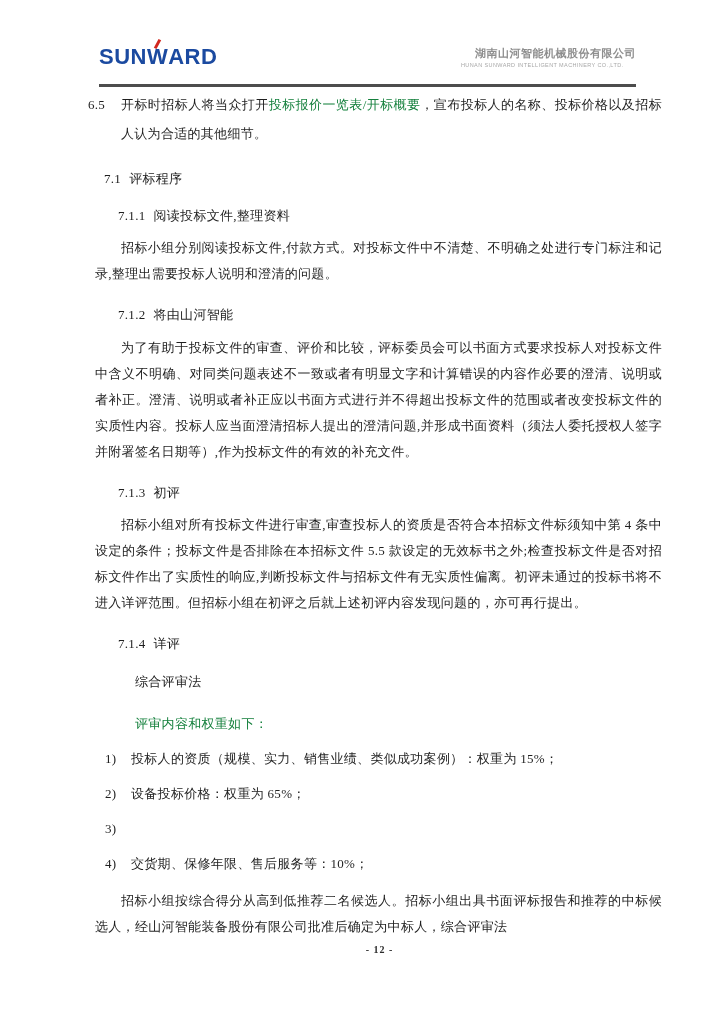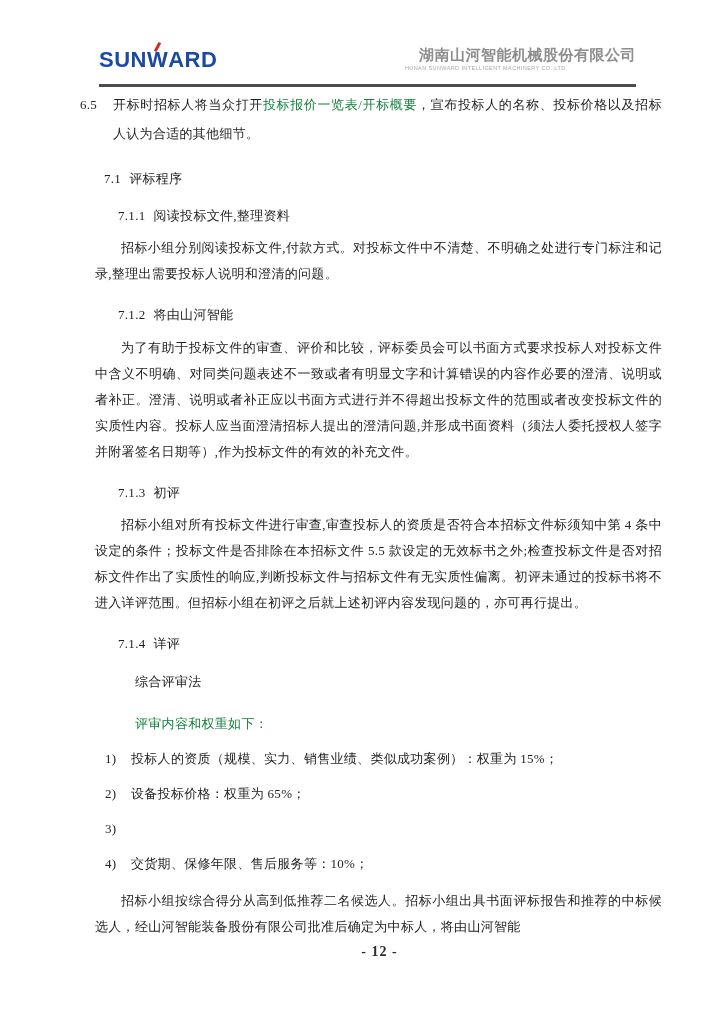--- a/index.html
+++ b/index.html
@@ -41,21 +41,21 @@
     position: absolute;
     left: 3px; top: 0;
     width: 3px; height: 10px;
     background: #d2271e;
     transform: rotate(28deg);
   }
   .company { text-align: left; }
   .company-cn {
     font-family: "Liberation Sans", "DejaVu Sans", sans-serif;
     font-weight: bold;
-    font-size: 15px;
+    font-size: 11px;
     color: #8e8e8e;
     letter-spacing: 0.5px;
     line-height: 1.15;
     margin-left: 14px;
   }
   .company-en {
     font-family: "Liberation Sans", "DejaVu Sans", sans-serif;
     font-size: 5.5px;
     color: #a8a8a8;
     letter-spacing: 0.4px;
@@ -69,21 +69,21 @@
   }
   
   .content {
     position: absolute;
     left: 64px; right: 62px; top: 90px;
     font-size: 13px;
     letter-spacing: 0.3px;
     text-align: justify;
   }
   .red { color: #15803d; }
-  .hang { display: flex; line-height: 29px; margin-left: 16px; justify-content: space-between; }
+  .hang { display: flex; line-height: 29px; margin-left: 24px; justify-content: space-between; }
   .hang .num { flex: 0 0 33px; }
   .hang .txt { flex: 1; }
   .clause-gap { margin-top: 1px; }
   .h7 {
     font-size: 16.5px;
     font-weight: bold;
     letter-spacing: 1px;
     margin: 26px 0 0 0;
     line-height: 1;
     text-align: left;
@@ -102,21 +102,21 @@
   .weights-heading { margin: 24px 0 0 71px; line-height: 1.4; text-align: left; }
   .list { margin-top: 8px; }
   .list-item { display: flex; margin: 0 0 0 41px; line-height: 35px; text-align: left; }
   .list-item .num { flex: 0 0 26px; }
   .closing { margin-top: 7px; }
   
   .footer {
     position: absolute;
     left: 0; right: 0; top: 944px;
     text-align: center;
-    font-size: 14px;
+    font-size: 10px;
     font-weight: bold;
     color: #2b2b2b;
     letter-spacing: 1px;
     padding-left: 35px;
   }
 </style>
 </head>
 <body>
 
 <div class="page">
@@ -179,21 +179,21 @@
       </div>
       <div class="list-item">
         <span class="num">3)</span>
       </div>
       <div class="list-item">
         <span class="num">4)</span>
         <span>交货期、保修年限、售后服务等：10%；</span>
       </div>
     </div>
 
-    <div class="para closing">招标小组按综合得分从高到低推荐二名候选人。招标小组出具书面评标报告和推荐的中标候选人，经山河智能装备股份有限公司批准后确定为中标人，将由山河智能</div>
+    <div class="para closing">招标小组按综合得分从高到低推荐二名候选人。招标小组出具书面评标报告和推荐的中标候选人，经山河智能装备股份有限公司批准后确定为中标人，综合评审法</div>
 
   </div>
 
   <div class="footer">
     <span>- 12 -</span>
   </div>
 
 </div>
 
 </body></html>

